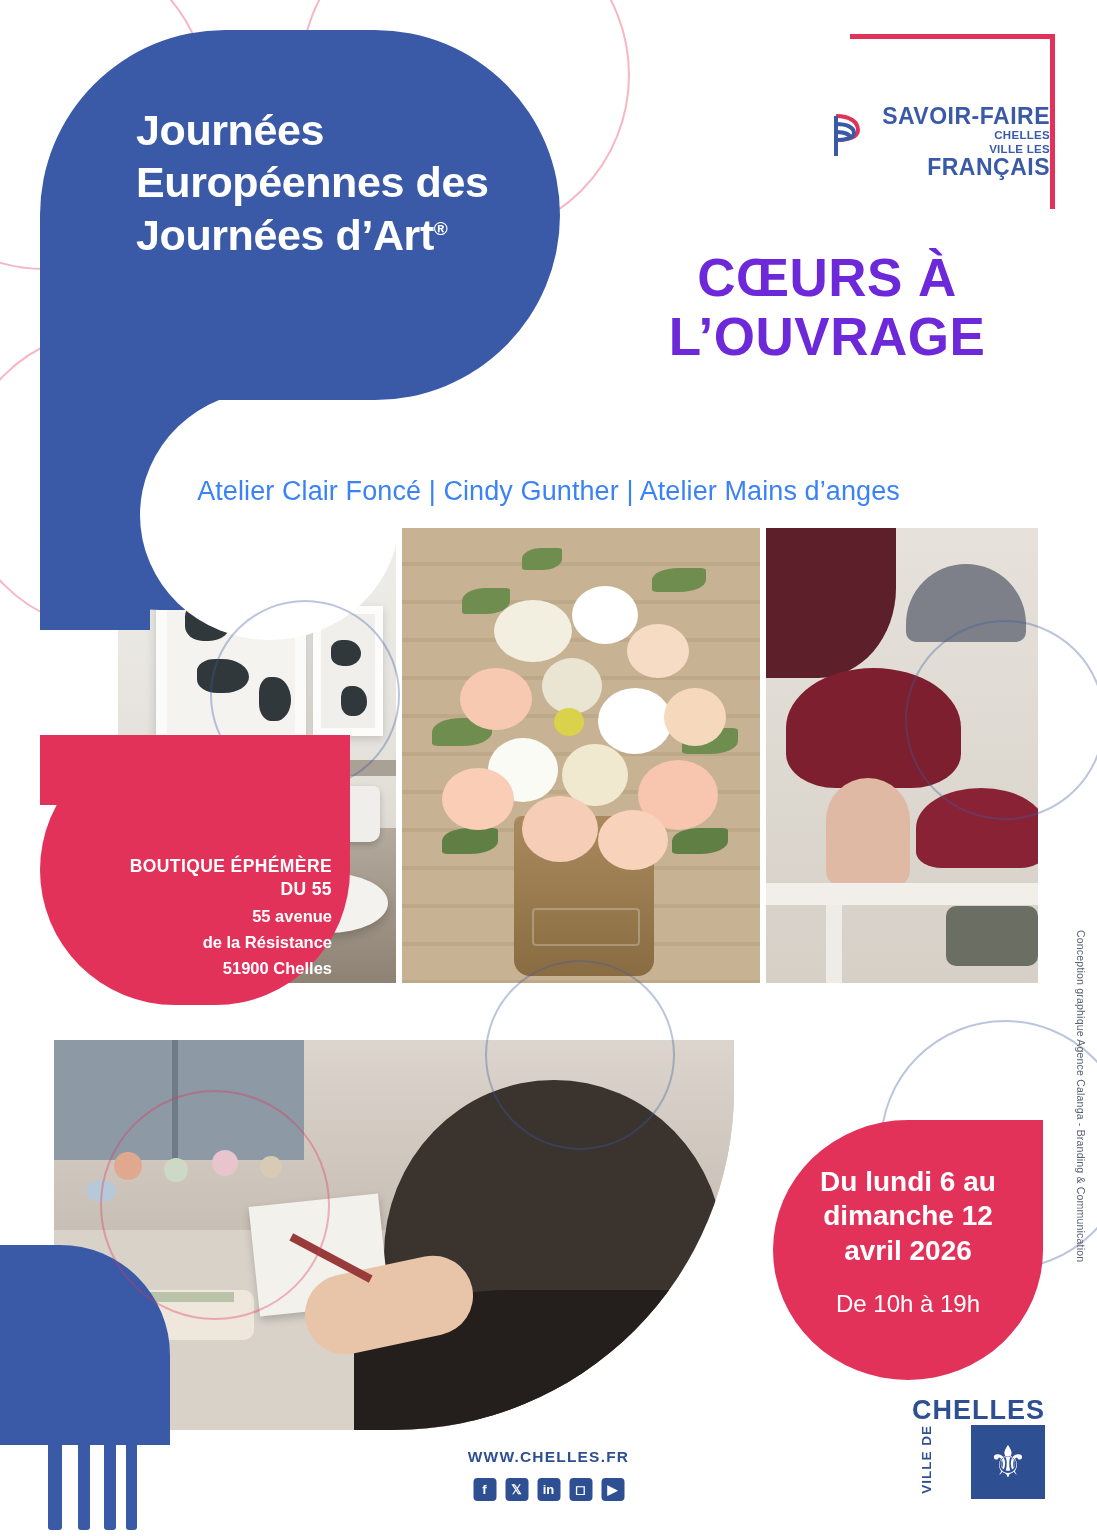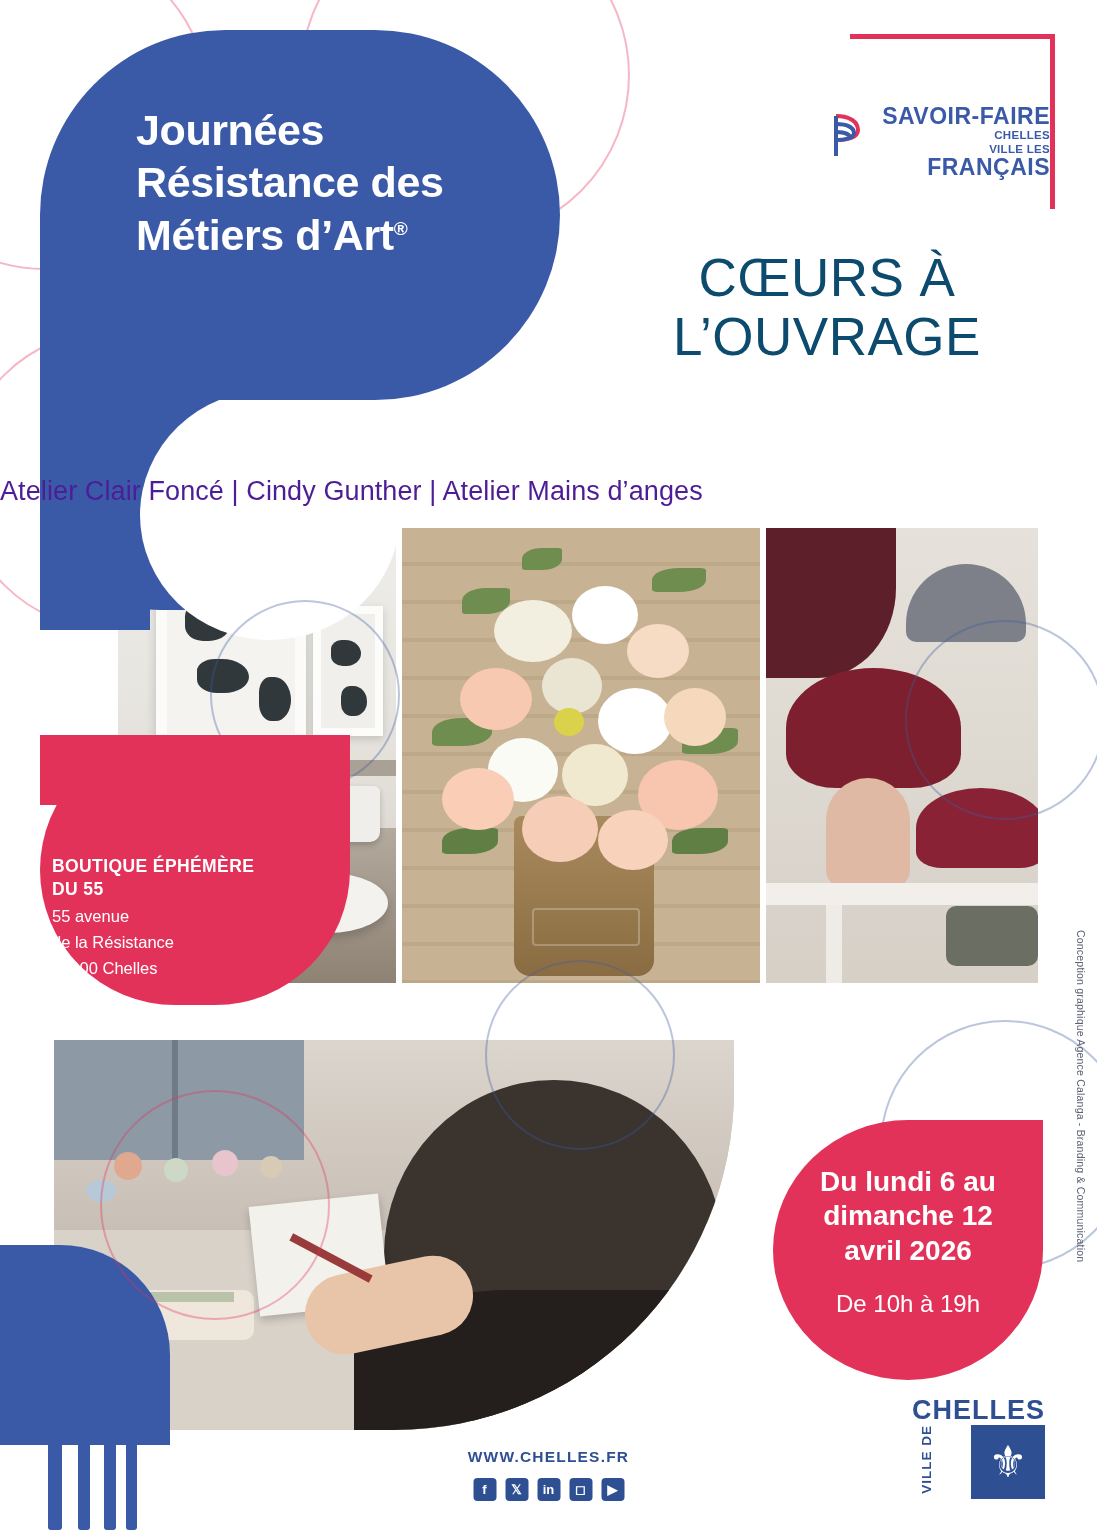--- a/index.html
+++ b/index.html
@@ -100,44 +100,44 @@
     position: absolute; left: -12px; top: 78px;
     width: 40px; height: 48px;
   }
 
   
   .event-title {
     position: absolute;
     right: 70px; top: 248px;
     width: 400px;
     text-align: center;
-    color: #0c4a6e;
+    color: #6d28d9;
     font-size: 53px;
-    font-weight: normal;
+    font-weight: bold;
     line-height: 1.12;
     letter-spacing: 0.5px;
     z-index: 8;
   }
 
   
   .expo-head {
     position: absolute;
     left: 0; right: 0; top: 440px;
     text-align: center;
     color: #1f2a44;
     font-size: 24px;
     font-weight: bold;
     letter-spacing: 0.4px;
     z-index: 8;
   }
   .expo-sub {
     position: absolute;
     left: 0; right: 0; top: 476px;
-    text-align: left;
-    color: #4c1d95;
+    text-align: center;
+    color: #3b82f6;
     font-size: 27px;
     font-weight: normal;
     letter-spacing: 0.1px;
     z-index: 8;
   }
 
   
   .photo-row {
     position: absolute;
     left: 118px; top: 528px;
@@ -212,26 +212,26 @@
     position: absolute;
     left: 40px; top: 735px;
     width: 155px; height: 70px;
     background: #e2325a;
     z-index: 6;
   }
   .boutique-text {
     position: absolute;
     left: 52px; top: 855px;
     width: 280px;
-    text-align: left;
+    text-align: right;
     color: #ffffff;
     z-index: 9;
   }
   .boutique-title { font-size: 17.5px; font-weight: bold; letter-spacing: 0.4px; line-height: 1.3; }
-  .boutique-addr { font-size: 16.5px; line-height: 1.35; margin-top: 4px; }
+  .boutique-addr { font-size: 16.5px; line-height: 1.35; margin-top: 4px; font-weight: bold; }
 
   
   .date-blob {
     position: absolute;
     right: 54px; top: 1120px;
     width: 270px; height: 260px;
     background: #e2325a;
     border-radius: 50%;
     z-index: 7;
   }
@@ -356,21 +356,21 @@
   <div class="ring" style="left:485px; top:960px; width:190px; height:190px; z-index:6;"></div>
   <div class="ring" style="left:905px; top:620px; width:200px; height:200px; z-index:6;"></div>
   <div class="ring ring-pink" style="left:100px; top:1090px; width:230px; height:230px; z-index:6;"></div>
   <div class="ring" style="left:880px; top:1020px; width:250px; height:250px; z-index:2;"></div>
 
   <div class="blue-blob-tail"></div>
   <div class="blue-blob-round"></div>
   <div class="white-cut"></div>
   <div class="blue-blob"></div>
   <div class="title-main">
-    <span>Journées Résistance des Métiers d’Art</span><sup>®</sup>
+    <span>Journées Européennes des Journées d’Art</span><sup>®</sup>
   </div>
 
   <div class="sf-logo">
     <div class="sf-bracket-t"></div>
     <div class="sf-bracket-r"></div>
     <svg class="sf-mark" viewBox="0 0 40 48">
       <path d="M8 4 C22 4 30 10 30 18 C30 26 18 28 12 28" fill="none" stroke="#e2325a" stroke-width="4"></path>
       <path d="M8 12 C20 12 26 16 26 21 C26 26 16 28 10 28" fill="none" stroke="#3a5aa8" stroke-width="4"></path>
       <path d="M8 20 C18 20 22 23 22 26" fill="none" stroke="#3a5aa8" stroke-width="4"></path>
       <path d="M8 4 L8 44" fill="none" stroke="#3a5aa8" stroke-width="4"></path>

